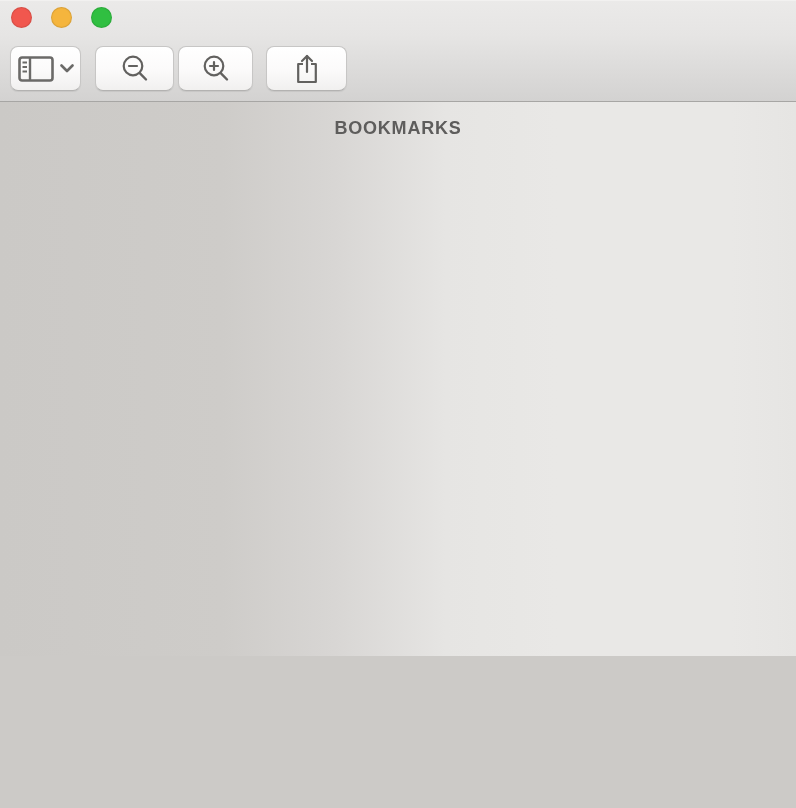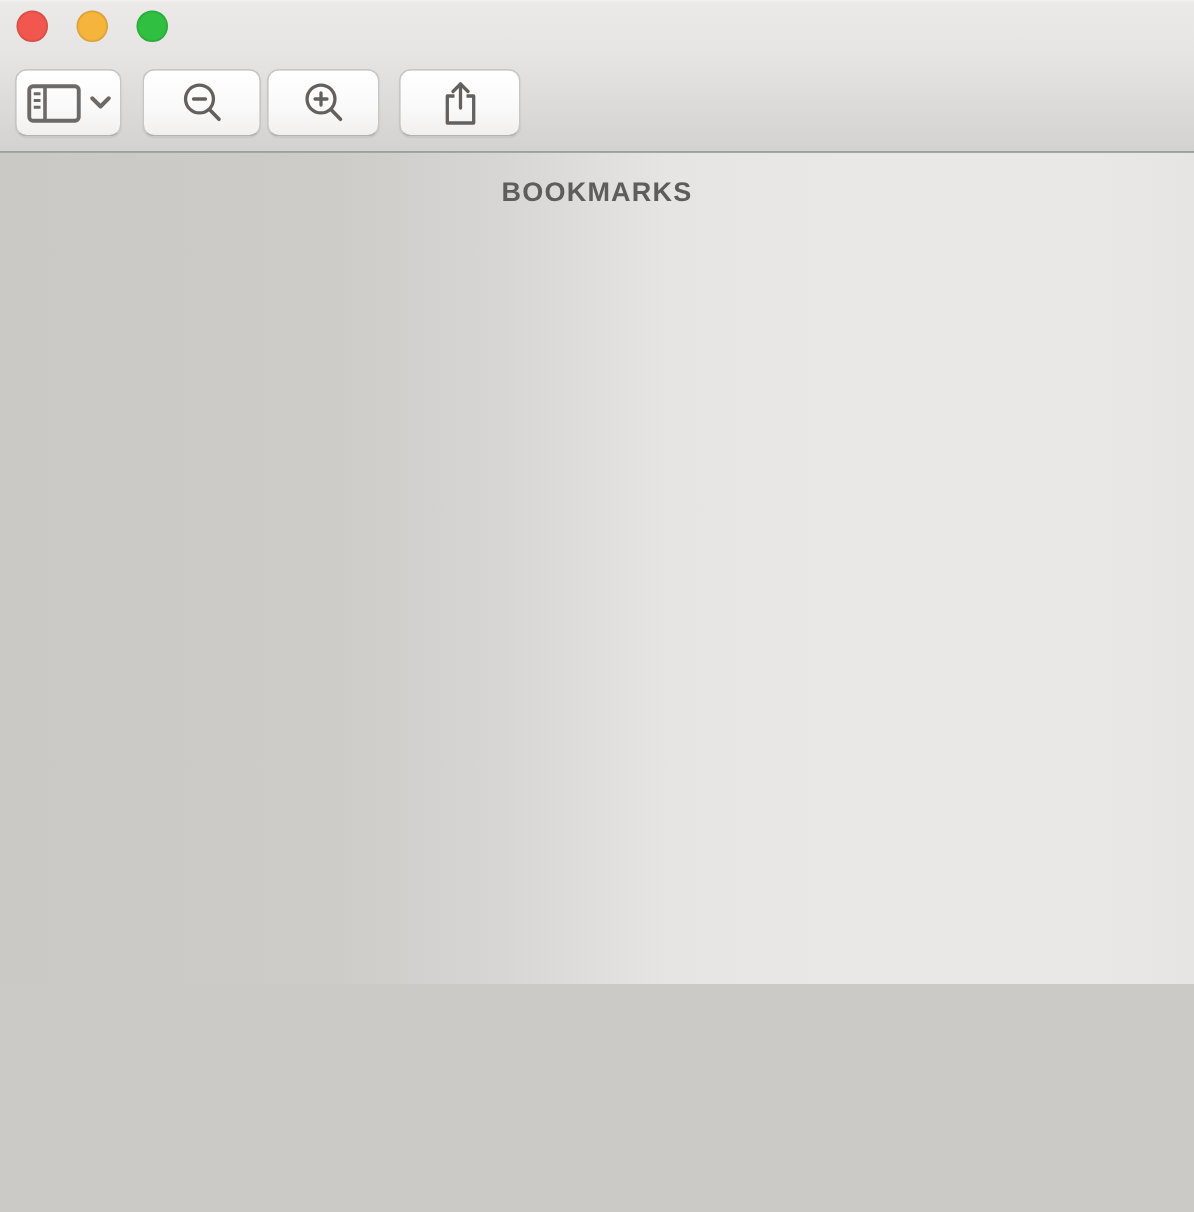--- a/index.html
+++ b/index.html
@@ -7,21 +7,21 @@
     padding: 0;
     background: #cccac7;
     font-family: "Liberation Sans", "DejaVu Sans", sans-serif;
     -webkit-font-smoothing: antialiased;
   }
   .window {
     position: relative;
     width: 796px;
     height: 656px;
     overflow: hidden;
-    background: #0f766e;
+    background: #14532d;
   }
 
   
   .chrome {
     position: absolute;
     top: 0; left: 0;
     width: 796px;
     height: 101px;
     background: linear-gradient(#ebeae9 0%, #e6e5e4 35%, #d3d2d1 100%);
     border-bottom: 1px solid #a7a6a4;

